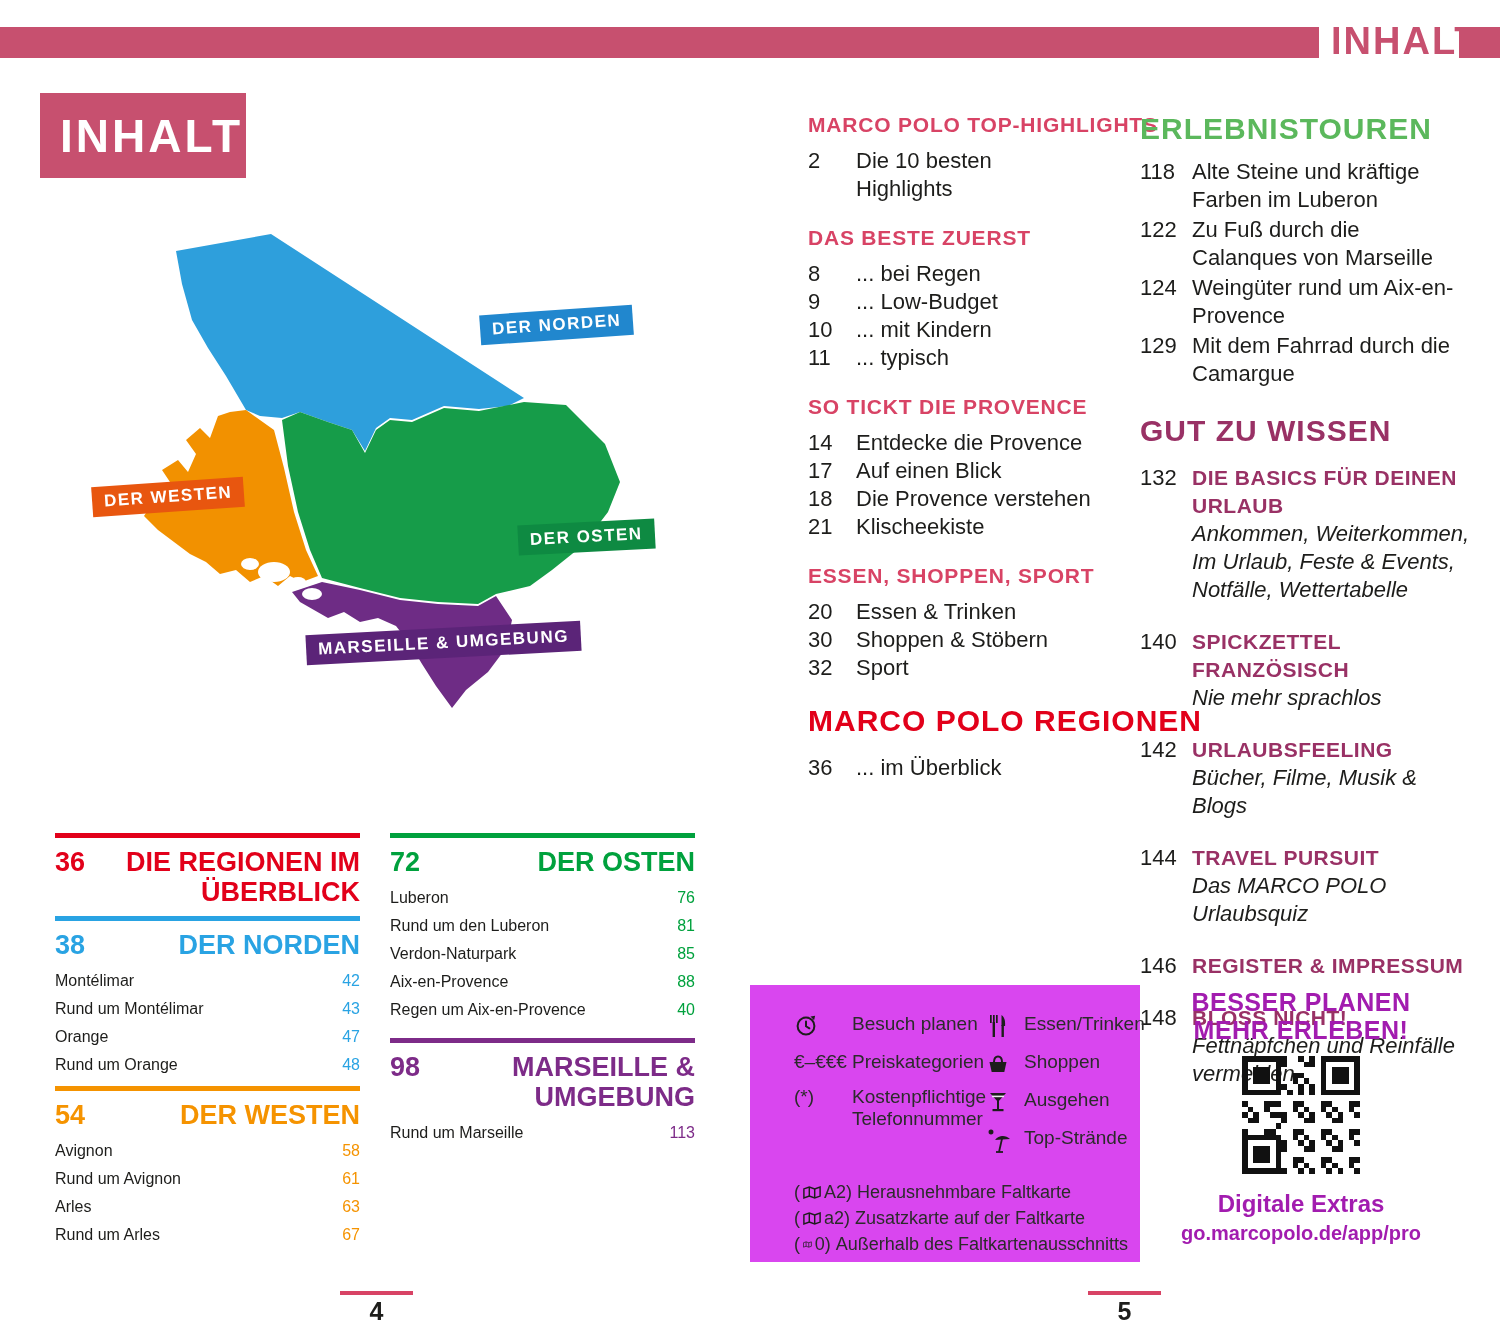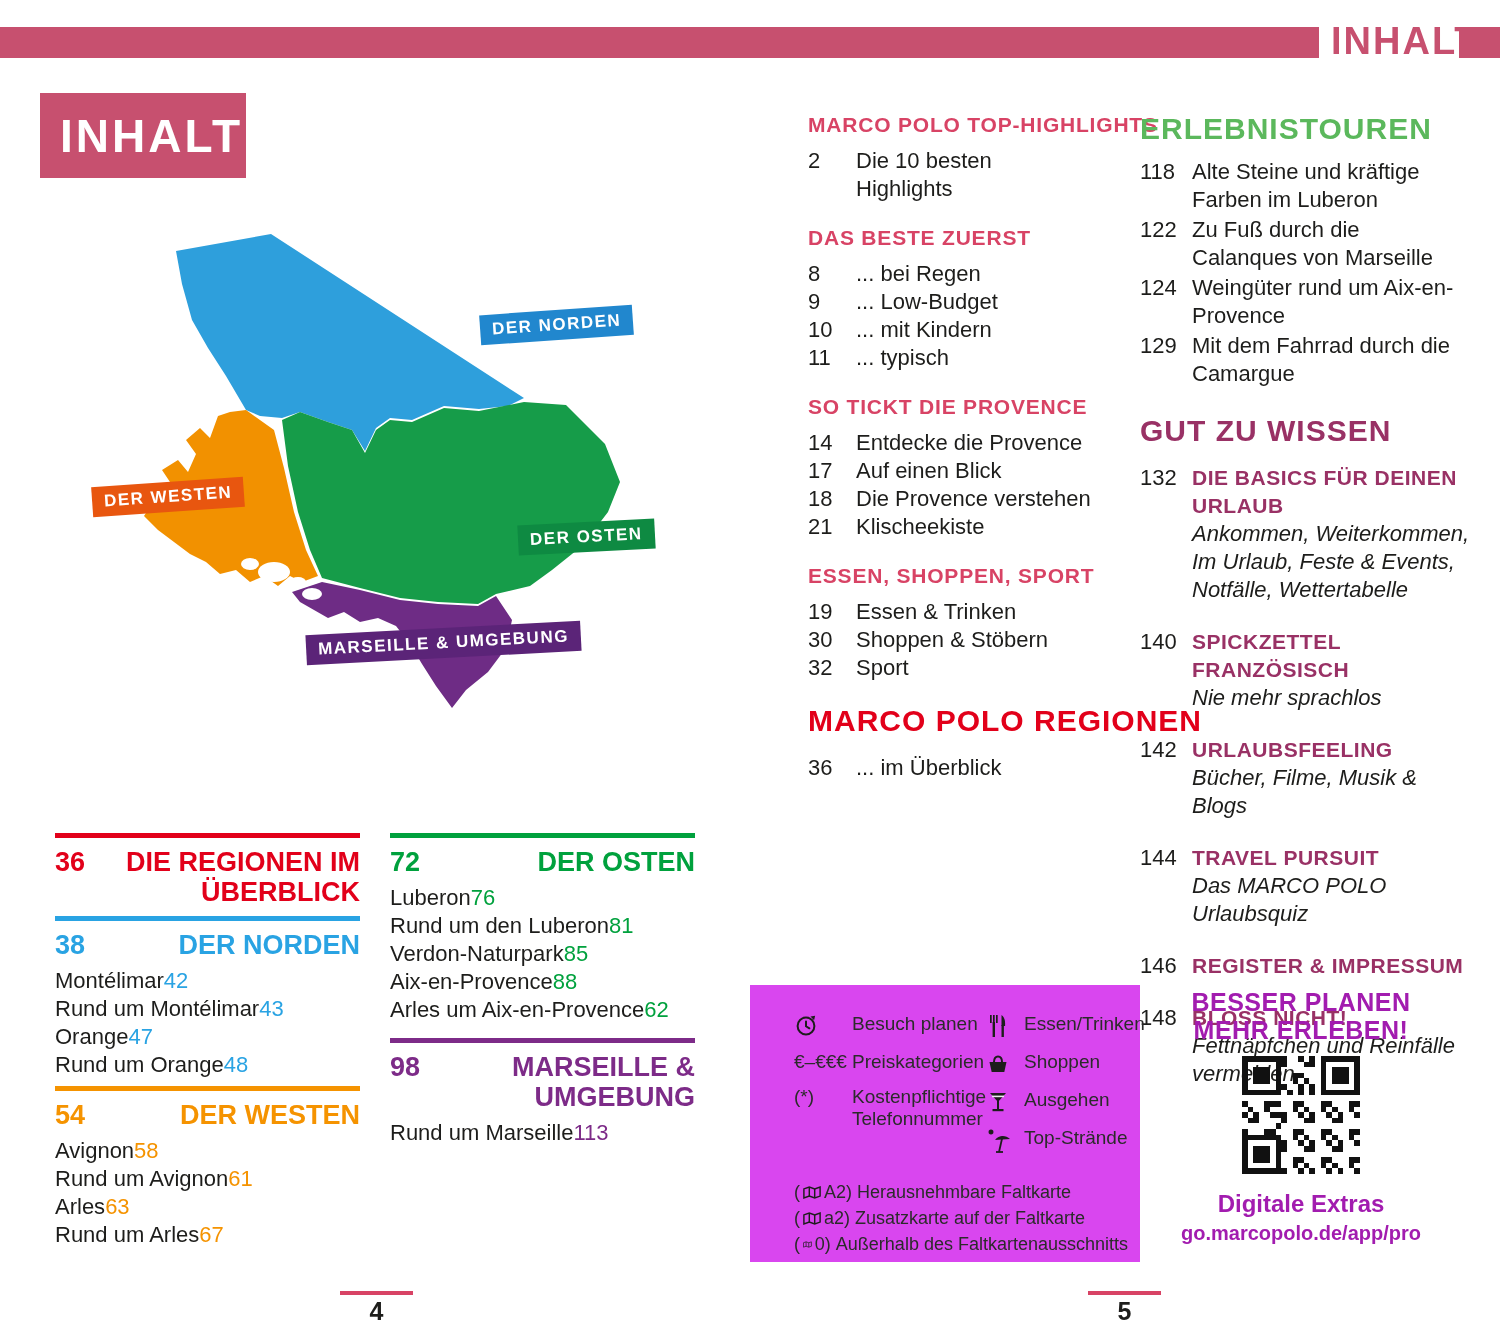--- a/index.html
+++ b/index.html
@@ -24,21 +24,21 @@
   #ribbon-east{left:458px;top:302px;background:#0E8A42;transform:rotate(-3deg);}
   #ribbon-south{left:246px;top:408px;background:#5B2478;transform:rotate(-3deg);}
 
   
   .toc-block{position:absolute;width:305px;}
   .toc-rule{height:5px;margin-bottom:9px;background:var(--c);}
   .block-head{display:flex;align-items:flex-start;font-weight:700;font-size:27px;line-height:30px;color:var(--c);}
   .block-head .num{width:66px;flex:none;}
   .block-head .btitle{flex:1;text-align:right;}
   .block-items{margin-top:7px;}
-  .block-item{display:flex;font-size:22px;line-height:28px;}
+  .block-item{display:flex;justify-content:space-between;font-size:16px;line-height:28px;}
   .block-item .bpage{color:var(--c);}
   #block-36{left:55px;top:833px;}
   #block-38{left:55px;top:916px;}
   #block-54{left:55px;top:1086px;}
   #block-72{left:390px;top:833px;}
   #block-98{left:390px;top:1038px;}
 
   
   .midcol{position:absolute;left:808px;top:112px;width:300px;}
   .mid-section{margin-bottom:22px;}
@@ -210,22 +210,22 @@
       </div>
       <div class="block-item">
         <span class="blabel">Verdon-Naturpark</span>
         <span class="bpage">85</span>
       </div>
       <div class="block-item">
         <span class="blabel">Aix-en-Provence</span>
         <span class="bpage">88</span>
       </div>
       <div class="block-item">
-        <span class="blabel">Arles um Aix-en-Provence</span>
-        <span class="bpage">62</span>
+        <span class="blabel">Regen um Aix-en-Provence</span>
+        <span class="bpage">40</span>
       </div>
     </div>
   </div>
 
   <div class="toc-block" id="block-98" style="--c:#7D2B88">
     <div class="toc-rule"></div>
     <div class="block-head">
       <span class="num">98</span>
       <span class="btitle">MARSEILLE &amp; UMGEBUNG</span>
     </div>
@@ -283,21 +283,21 @@
       </div>
       <div class="mid-row">
         <span class="mpage">21</span>
         <span class="mlabel">Klischeekiste</span>
       </div>
     </div>
 
     <div class="mid-section">
       <div class="mid-title">ESSEN, SHOPPEN, SPORT</div>
       <div class="mid-row">
-        <span class="mpage">19</span>
+        <span class="mpage">20</span>
         <span class="mlabel">Essen &amp; Trinken</span>
       </div>
       <div class="mid-row">
         <span class="mpage">30</span>
         <span class="mlabel">Shoppen &amp; Stöbern</span>
       </div>
       <div class="mid-row">
         <span class="mpage">32</span>
         <span class="mlabel">Sport</span>
       </div>

